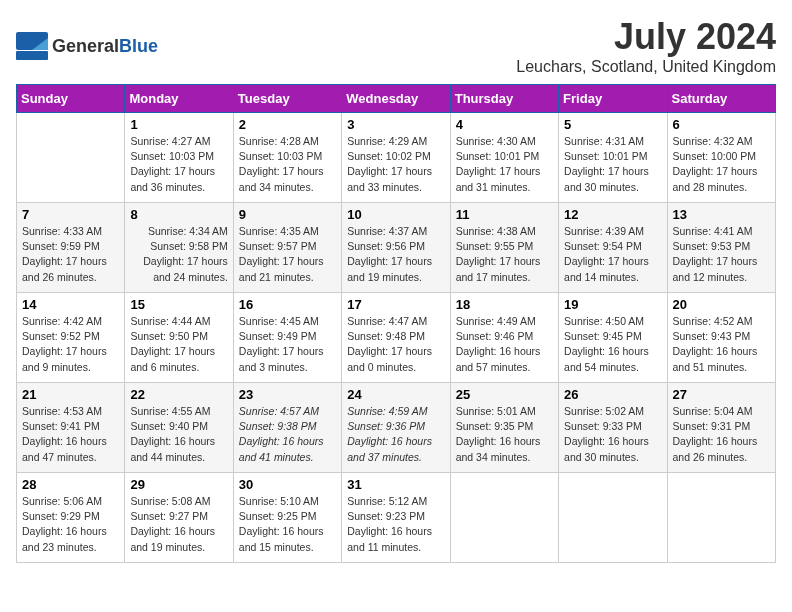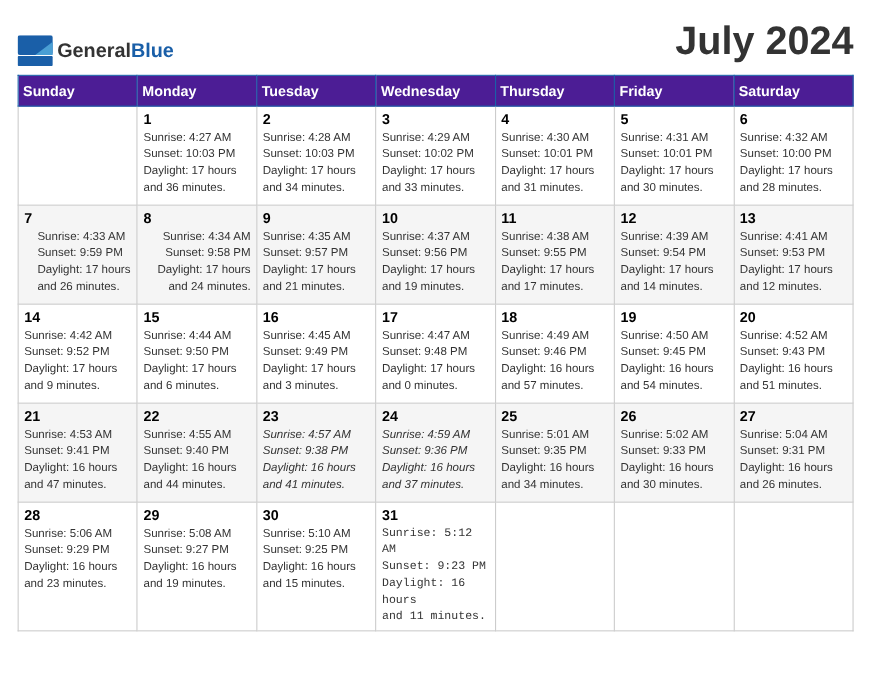--- a/index.html
+++ b/index.html
@@ -26,21 +26,21 @@
     .logo-text-blue { font-size: 18px; font-weight: bold; color: #1a5fa8; }
     .title-area { text-align: right; }
     .month-title { font-size: 36px; font-weight: bold; color: #333; }
     .location-title { font-size: 16px; color: #333; }
     table {
       width: 100%;
       border-collapse: collapse;
       font-size: 11px;
     }
     thead tr th {
-      background-color: #4c1d95;
+      background-color: #a21caf;
       color: #fff;
       padding: 6px 4px;
       text-align: left;
       font-size: 13px;
       font-weight: bold;
       border: 1px solid #1a5fa8;
     }
     tbody tr td {
       border: 1px solid #ccc;
       padding: 4px 5px;
@@ -78,20 +78,21 @@
       <rect x="0" y="19" width="32" height="9" rx="1" fill="#1a5fa8"></rect>
     </svg>
     <div>
       <div>
         <span class="logo-text-general">General</span><span class="logo-text-blue">Blue</span>
       </div>
     </div>
   </div>
   <div class="title-area">
     <div class="month-title">July 2024</div>
+    <div class="location-title">Leuchars, Scotland, United Kingdom</div>
   </div>
 </div>
 
 <table>
   <thead>
     <tr id="weekday-header">
     <th>Sunday</th>
         <th>Monday</th>
         <th>Tuesday</th>
         <th>Wednesday</th>
@@ -142,21 +143,21 @@
           <div class="day-number">6</div>
           <div class="day-detail" style="white-space: pre-line;">Sunrise: 4:32 AM
 Sunset: 10:00 PM
 Daylight: 17 hours
 and 28 minutes.</div>
         </td>
       </tr>
       <tr>
         <td>
           <div class="day-number">7</div>
-          <div class="day-detail" style="white-space: pre-line; margin-left: 12px;">Sunrise: 4:33 AM
+          <div class="day-detail" style="white-space: pre-line;">Sunrise: 4:33 AM
 Sunset: 9:59 PM
 Daylight: 17 hours
 and 26 minutes.</div>
         </td>
         <td>
           <div class="day-number">8</div>
           <div class="day-detail" style="white-space: pre-line; text-align: right;">Sunrise: 4:34 AM
 Sunset: 9:58 PM
 Daylight: 17 hours
 and 24 minutes.</div>
@@ -316,21 +317,21 @@
         </td>
         <td>
           <div class="day-number">30</div>
           <div class="day-detail" style="white-space: pre-line;">Sunrise: 5:10 AM
 Sunset: 9:25 PM
 Daylight: 16 hours
 and 15 minutes.</div>
         </td>
         <td>
           <div class="day-number">31</div>
-          <div class="day-detail" style="white-space: pre-line; font-family: Liberation Mono, monospace;">Sunrise: 5:12 AM
+          <div class="day-detail" style="white-space: pre-line;">Sunrise: 5:12 AM
 Sunset: 9:23 PM
 Daylight: 16 hours
 and 11 minutes.</div>
         </td>
         <td class="empty-cell"></td>
         <td class="empty-cell"></td>
         <td class="empty-cell"></td>
       </tr>
     </tbody>
 </table>

